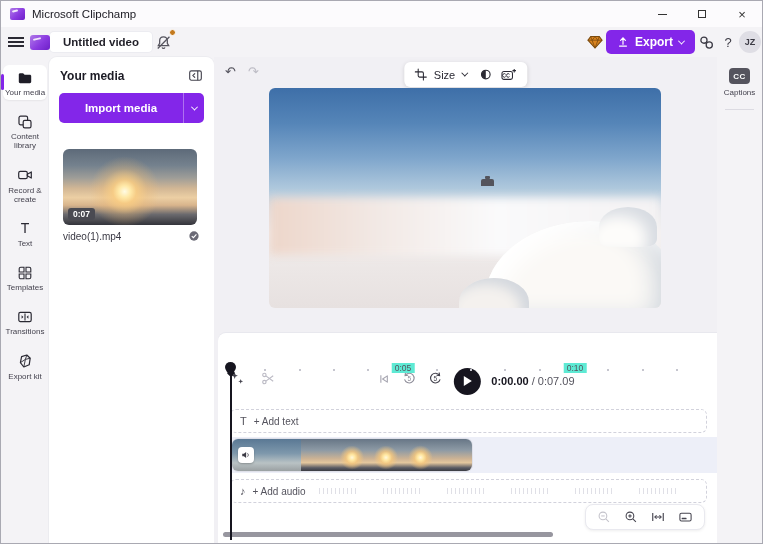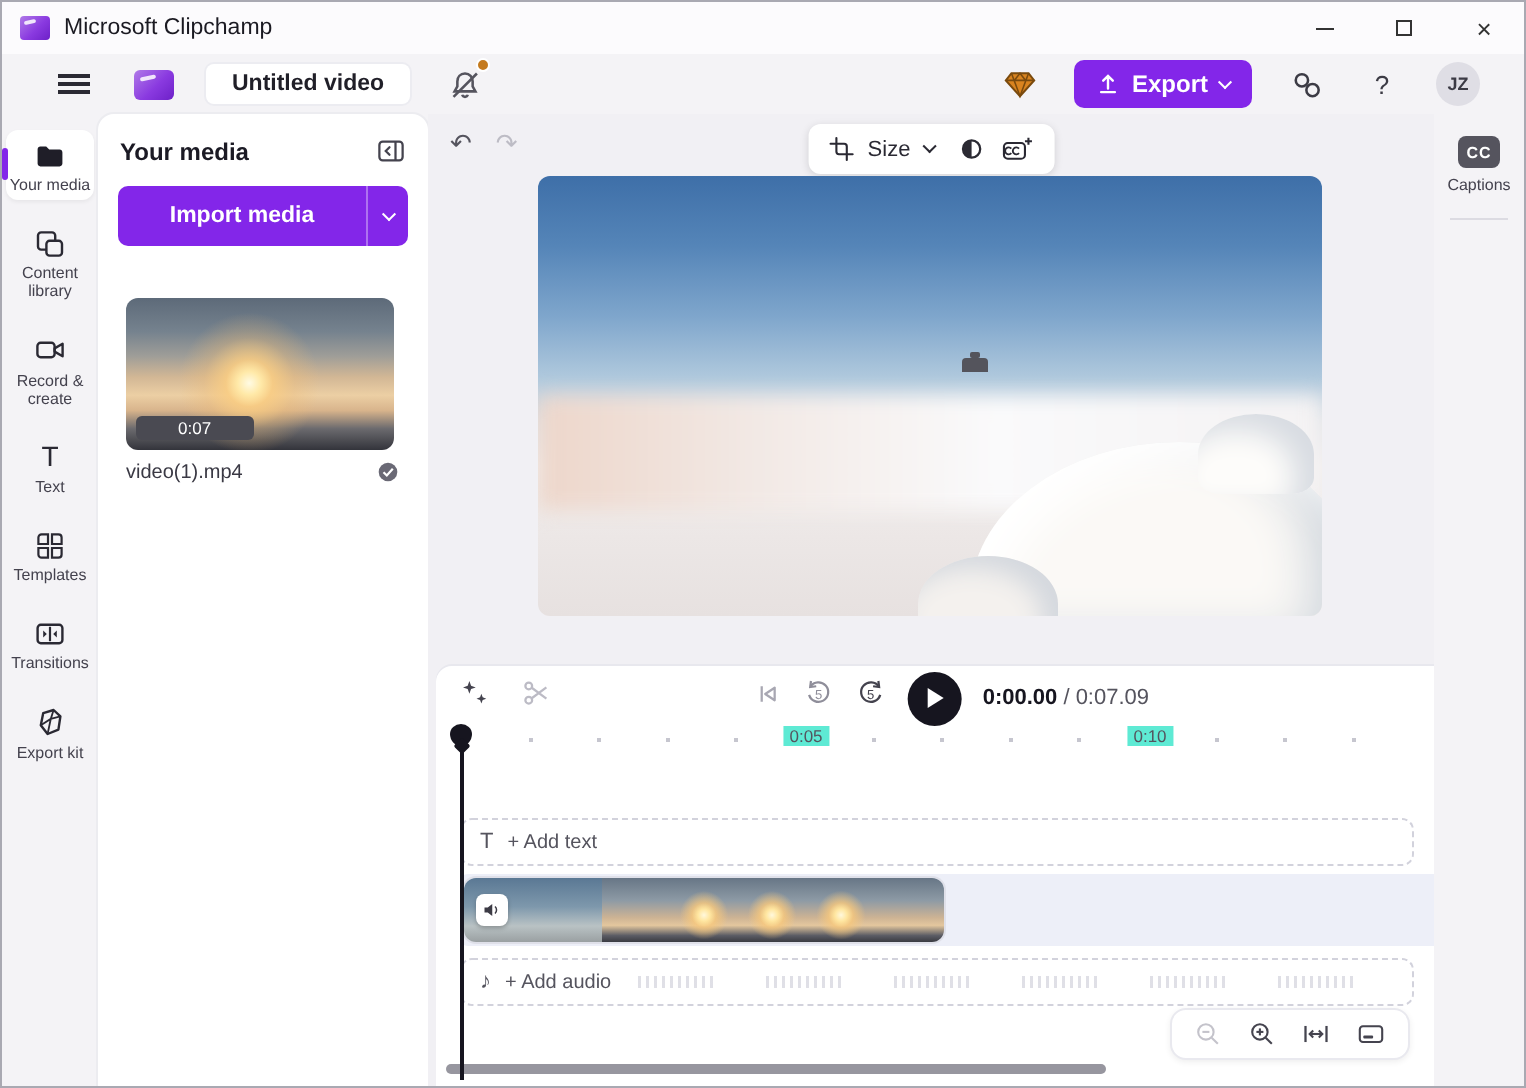--- a/index.html
+++ b/index.html
@@ -15,21 +15,21 @@
              background:rgba(255,255,255,.85); border-radius:1px; transform:rotate(-12deg);}
   .titlebar .t-title{ font-size:11.5px; color:#1b1a22; margin-left:7px; }
   .win-controls{ margin-left:auto; display:flex; height:100%; }
   .win-btn{ width:40px; height:100%; display:flex; align-items:center; justify-content:center;
             color:#333; font-size:12px; }
   .wb-min{ width:9px; height:1px; background:#333; display:block;}
   .wb-max{ width:8px; height:8px; border:1px solid #333; display:block;}
   .wb-close{ font-size:13px; line-height:1;}
 
   
-  .toolbar{ height:30px; display:flex; align-items:center; padding:0 22px; gap:16px; }
+  .toolbar{ height:30px; display:flex; align-items:center; padding:0 1px; gap:0; }
   .hamburger{ width:16px; height:10px; margin:0 6px; position:relative; }
   .hamburger::before{ content:""; position:absolute; left:0; right:0; top:0; height:1.6px;
     background:#2a2933; box-shadow:0 4px 0 #2a2933, 0 8px 0 #2a2933; }
   .logo{ width:20px; height:15px; border-radius:3px;
          background:linear-gradient(135deg,#b07ae8 0%,#8a3ae0 55%,#6d20c8 100%); position:relative;}
   .logo::before{ content:""; position:absolute; left:3px; top:3px; width:8px; height:2px;
          background:rgba(255,255,255,.85); border-radius:1px; transform:rotate(-12deg);}
   .project-pill{ background:#fff; border-radius:4px; padding:4px 13px; font-size:11.5px;
          color:#201f28; font-weight:bold; box-shadow:0 0 0 1px #ececf1; }
   .icon-btn{ display:flex; align-items:center; justify-content:center; width:22px; height:22px; }
@@ -68,21 +68,21 @@
         color:#fff; overflow:hidden; }
   .import-main{ flex:1; display:flex; align-items:center; justify-content:center; font-size:11.5px;
         font-weight:bold; border-right:1px solid rgba(255,255,255,.35); }
   .import-chev{ width:20px; display:flex; align-items:center; justify-content:center; }
   .thumb-card{ margin:12px 14px 0; width:134px; height:76px; border-radius:6px; position:relative;
         background:
           radial-gradient(circle at 46% 56%, #fffbe4 0%, #ffe9a8 7%, rgba(250,205,130,.85) 14%, rgba(240,190,120,.35) 27%, rgba(240,190,120,0) 42%),
           linear-gradient(180deg,#5d6a79 0%,#75828e 22%,#9e9d98 38%,#d2b795 52%,#eccfa4 64%,#d8b48c 74%,#6b6a6e 86%,#33343b 100%);
   }
   .dur-badge{ position:absolute; left:5px; bottom:5px; background:#4a4a52; color:#fff; font-size:8.5px;
-        padding:1px 21px; border-radius:3px; }
+        padding:1px 5px; border-radius:3px;font-weight:bold; }
   .file-row{ display:flex; align-items:center; margin:5px 14px 12px; }
   .file-name{ font-size:10px; color:#3a3944; flex:1; }
   .mp-footer{ margin-top:auto; border-top:1px solid #ececf0; padding:9px 10px; display:flex;
         align-items:center; gap:6px; font-size:9.5px; color:#3a3944; }
   .mp-footer .chev{ margin-left:auto; color:#55545e;}
 
   
   .center-col{ flex:1; position:relative; background:#f1f0f4; }
   .undo-redo{ position:absolute; top:7px; left:11px; display:flex; gap:12px; font-size:13px; }
   .u-undo{ color:#55545e; } .u-redo{ color:#bdbcc5; }
@@ -104,21 +104,21 @@
         box-shadow:inset 14px 10px 22px #fff, inset -18px -6px 26px #cbd2da; }
   .snow::before{ content:""; position:absolute; left:-26px; bottom:0; width:70px; height:48px;
         background:#f4f1ee; border-radius:60% 60% 0 0; box-shadow:inset -8px 6px 12px #d4d8de;}
   .snow::after{ content:""; position:absolute; right:18px; top:-14px; width:58px; height:40px;
         background:#fdfcfa; border-radius:50% 50% 20% 20%; box-shadow:inset -10px 8px 14px #d8dce2;}
   .expand-ic{ position:absolute; bottom:20px; right:12px; }
 
   
   .timeline{ position:absolute; left:4px; right:0; top:276px; bottom:0; background:#fff;
         border-radius:8px 0 0 0; box-shadow:0 -1px 0 #e8e8ee; }
-  .tl-controls{ position:relative; height:27px; display:flex; align-items:center; padding:0 12px; gap:16px; }
+  .tl-controls{ position:relative; height:27px; display:flex; align-items:center; padding:0 12px; gap:16px;margin-top:32px; }
   .transport{ position:absolute; left:50%; top:0; height:27px; transform:translateX(-46%);
         display:flex; align-items:center; gap:11px; }
   .play-btn{ width:27px; height:27px; margin-top:5px; border-radius:50%; background:#16151f; display:flex;
         align-items:center; justify-content:center; }
   .play-tri{ width:0; height:0; border-left:8px solid #fff; border-top:5px solid transparent;
         border-bottom:5px solid transparent; margin-left:2px;}
   .time-text{ font-size:11px; color:#55545e; margin-top:5px; white-space:nowrap;}
   .time-cur{ font-weight:bold; color:#16151f; }
 
   .ruler{ position:absolute; top:27px; left:0; right:0; height:20px; }

